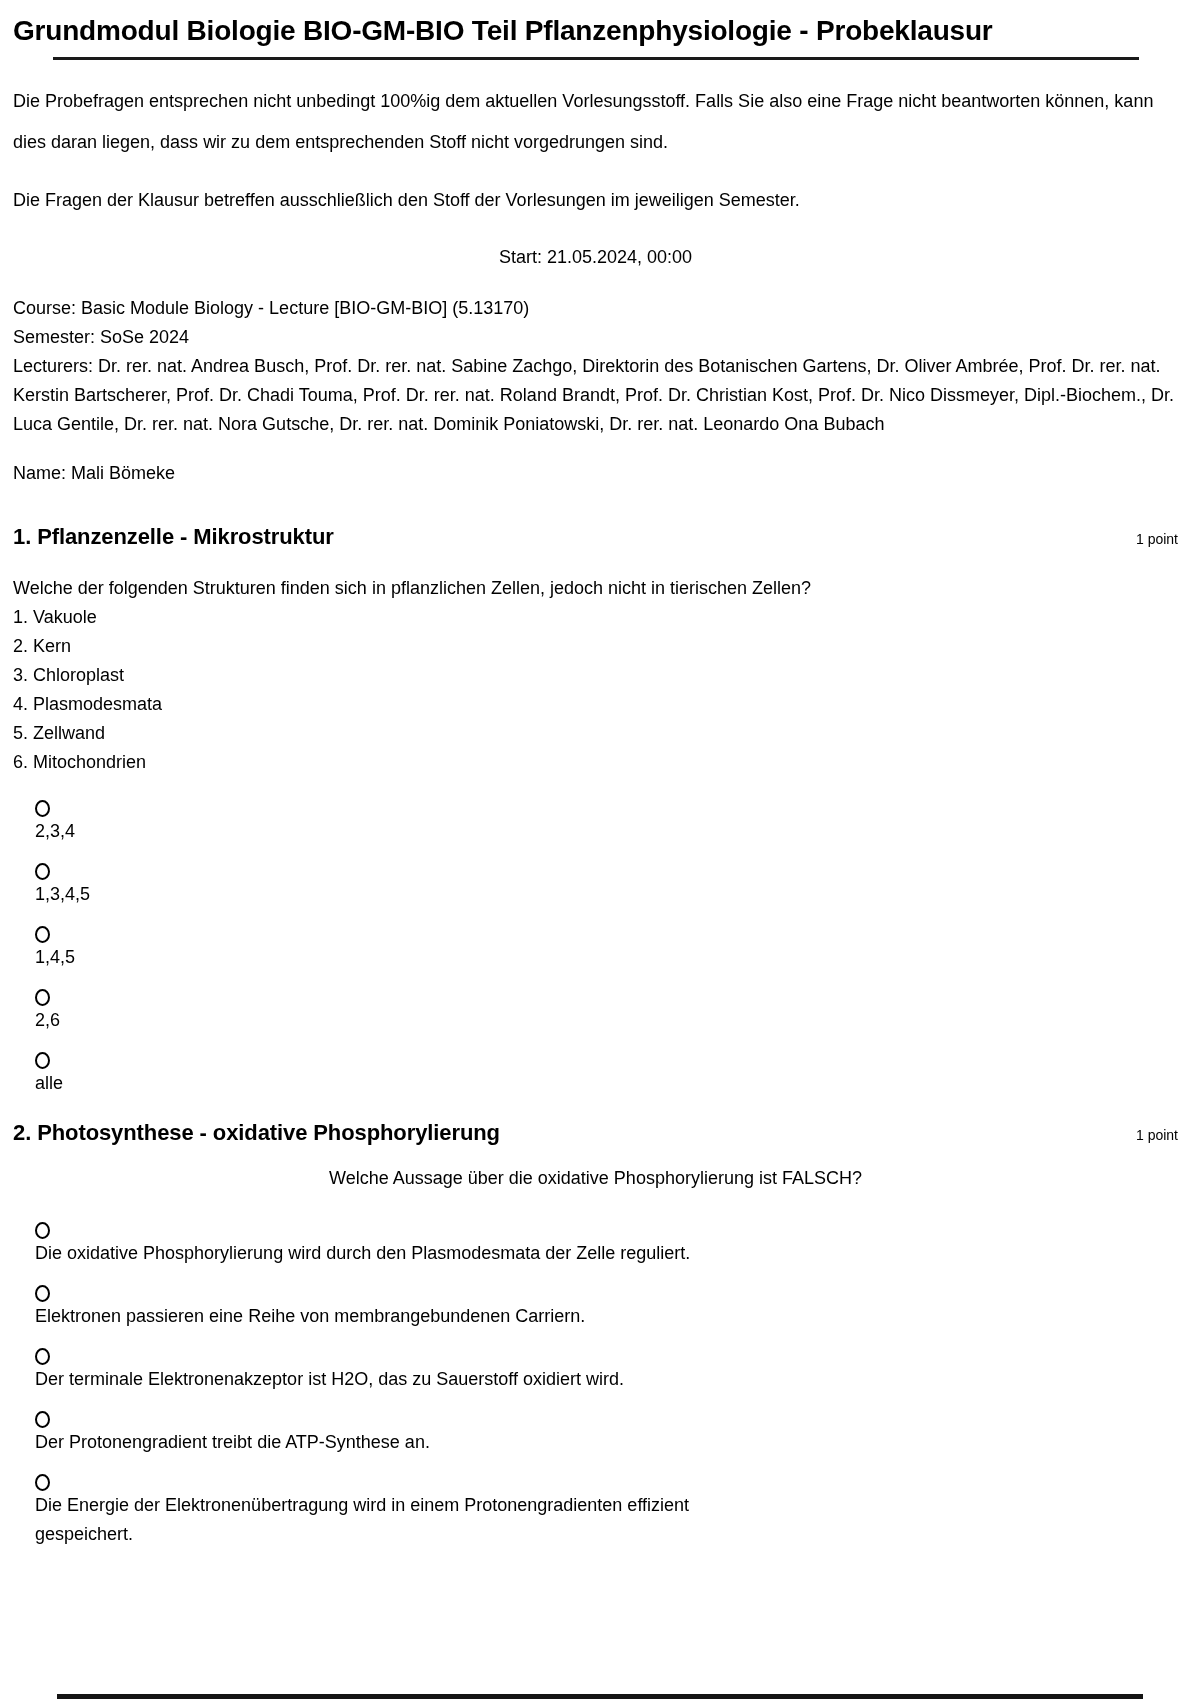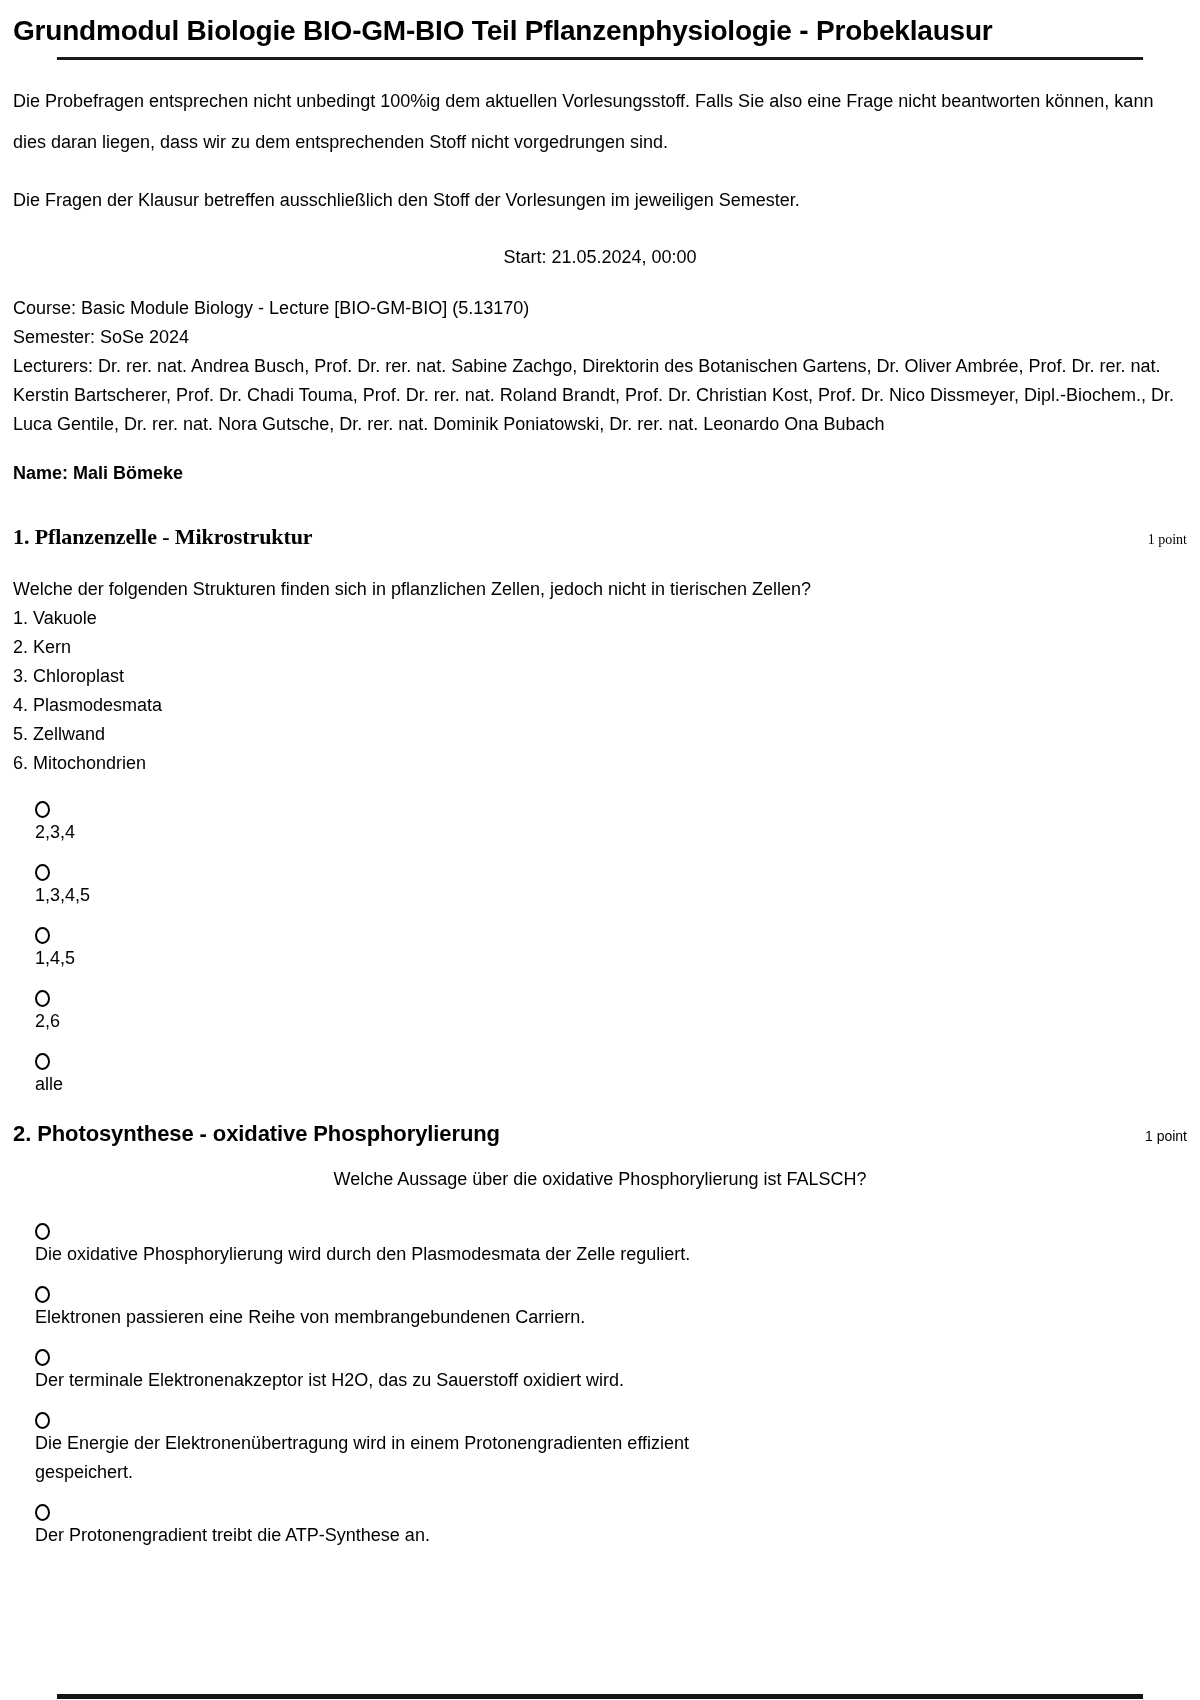--- a/index.html
+++ b/index.html
@@ -6,50 +6,50 @@
   body {
     width: 1200px;
     height: 1700px;
     background: #ffffff;
     color: #000000;
     font-family: "Liberation Sans", sans-serif;
     font-size: 18px;
     position: relative;
     overflow: hidden;
   }
-  .page { padding: 14px 13px 0 13px; }
+  .page { padding: 14px 22px 0 13px; }
 
   .page-title {
     font-size: 28px;
     font-weight: bold;
     line-height: 34px;
     margin: 0;
     letter-spacing: -0.2px;
   }
   .title-rule {
     border: none;
     border-top: 3px solid #1a1a1a;
     width: 1086px;
     margin: 9px auto 0 auto;
   }
 
   .para { line-height: 41px; margin: 0; }
   .intro-1 { margin-top: 21px; }
   .intro-2 { margin-top: 17px; }
   .schedule { margin-top: 22px; line-height: 29px; text-align: center; }
   .course-info { margin-top: 22px; line-height: 29px; }
-  .student-name { margin-top: 20px; font-weight: bold; line-height: 29px; }
+  .student-name { margin-top: 20px; font-weight: normal; line-height: 29px; }
 
   .question { margin: 0; }
   .q-head {
     display: flex;
     justify-content: space-between;
     align-items: baseline;
   }
-  .q-sec-1 .q-head { margin-top: 36px; font-family: Liberation Serif, serif; }
+  .q-sec-1 .q-head { margin-top: 36px; }
   .q-sec-2 .q-head { margin-top: 22px; }
   .q-heading {
     font-size: 22px;
     font-weight: bold;
     line-height: 26px;
     margin: 0;
     letter-spacing: -0.1px;
   }
   .q-points { font-size: 14px; font-weight: normal; line-height: 26px; }
 
@@ -167,24 +167,24 @@
       <label class="option">
         <span class="radio"></span>
         <span class="option-label">Elektronen passieren eine Reihe von membrangebundenen Carriern.</span>
       </label>
       <label class="option">
         <span class="radio"></span>
         <span class="option-label">Der terminale Elektronenakzeptor ist H2O, das zu Sauerstoff oxidiert wird.</span>
       </label>
       <label class="option">
         <span class="radio"></span>
-        <span class="option-label">Die Energie der Elektronenübertragung wird in einem Protonengradienten effizient gespeichert.</span>
+        <span class="option-label">Der Protonengradient treibt die ATP-Synthese an.</span>
       </label>
       <label class="option">
         <span class="radio"></span>
-        <span class="option-label">Der Protonengradient treibt die ATP-Synthese an.</span>
+        <span class="option-label">Die Energie der Elektronenübertragung wird in einem Protonengradienten effizient gespeichert.</span>
       </label>
     </div>
   </section>
 
   <div class="bottom-rule"></div>
 
 </main>
 
 </body></html>

